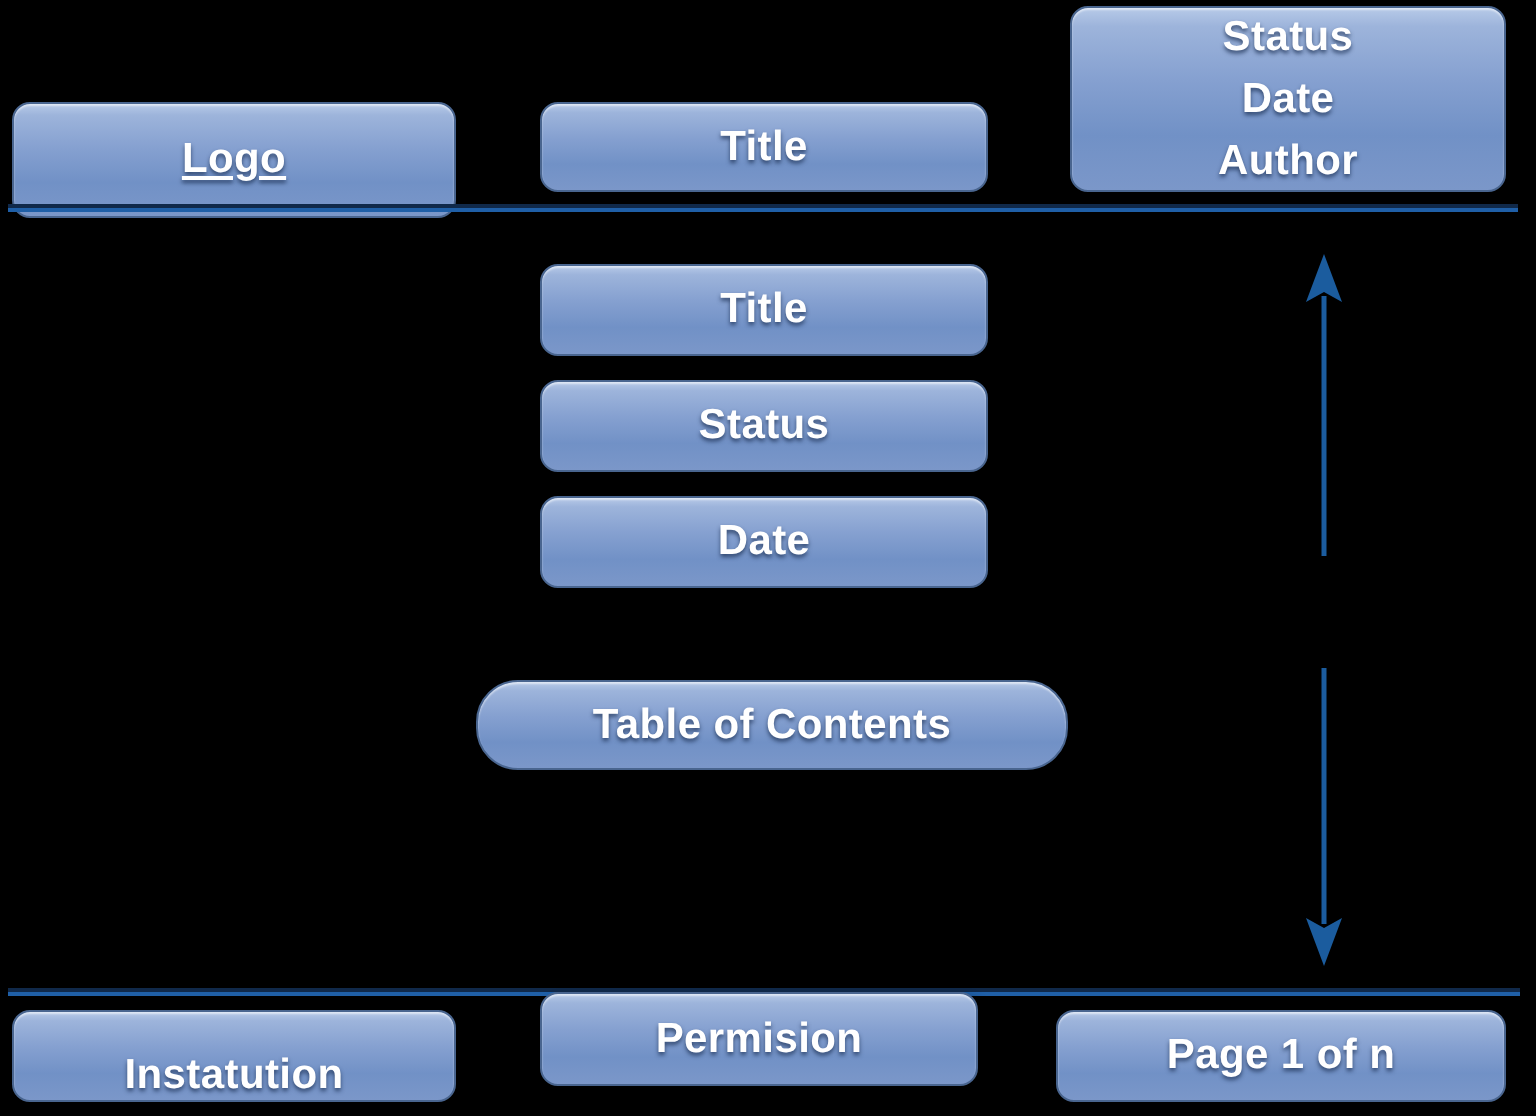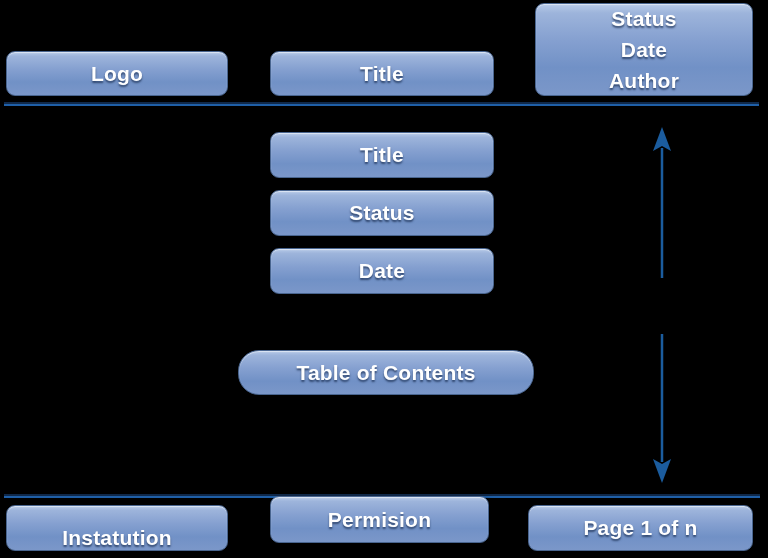--- a/index.html
+++ b/index.html
@@ -45,29 +45,29 @@
   .hline {
     position: absolute;
     height: 4px;
     background: linear-gradient(180deg, #10294a 0%, #10294a 45%, #1f5fa7 55%, #1f5fa7 100%);
   }
   .arrow-wrap {
     position: absolute;
   }
 
   
-  #box-logo        { left: 6px;   top: 51px;  width: 222px; height: 45px; }
+  #box-logo        { left: 6px;   top: 51px;  width: 222px; height: 58px; text-decoration: underline; }
   #box-title-top   { left: 270px; top: 51px;  width: 224px; height: 45px; }
   #box-status      { left: 535px; top: 3px;   width: 218px; height: 93px; }
   #hline-top       { left: 4px;   top: 102px; width: 755px; }
   #box-title-body  { left: 270px; top: 132px; width: 224px; height: 46px; }
   #box-author      { left: 270px; top: 190px; width: 224px; height: 46px; }
   #box-date        { left: 270px; top: 248px; width: 224px; height: 46px; }
   #box-abstract    { left: 270px; top: 305px; width: 224px; height: 46px; }
-  #box-toc         { left: 238px; top: 350px; width: 296px; height: 45px; border-radius: 21px; }
+  #box-toc         { left: 238px; top: 340px; width: 296px; height: 45px; border-radius: 21px; }
   #arrow           { left: 646px; top: 124px; width: 32px;  height: 362px; }
   #hline-bottom    { left: 4px;   top: 494px; width: 756px; }
   #box-institution { left: 6px;   top: 505px; width: 222px; height: 46px; align-items: flex-end; }
   #box-permission  { left: 270px; top: 496px; width: 219px; height: 47px; }
   #box-page        { left: 528px; top: 505px; width: 225px; height: 46px; }
 </style>
 </head>
 <body>
 
 <div class="canvas">

